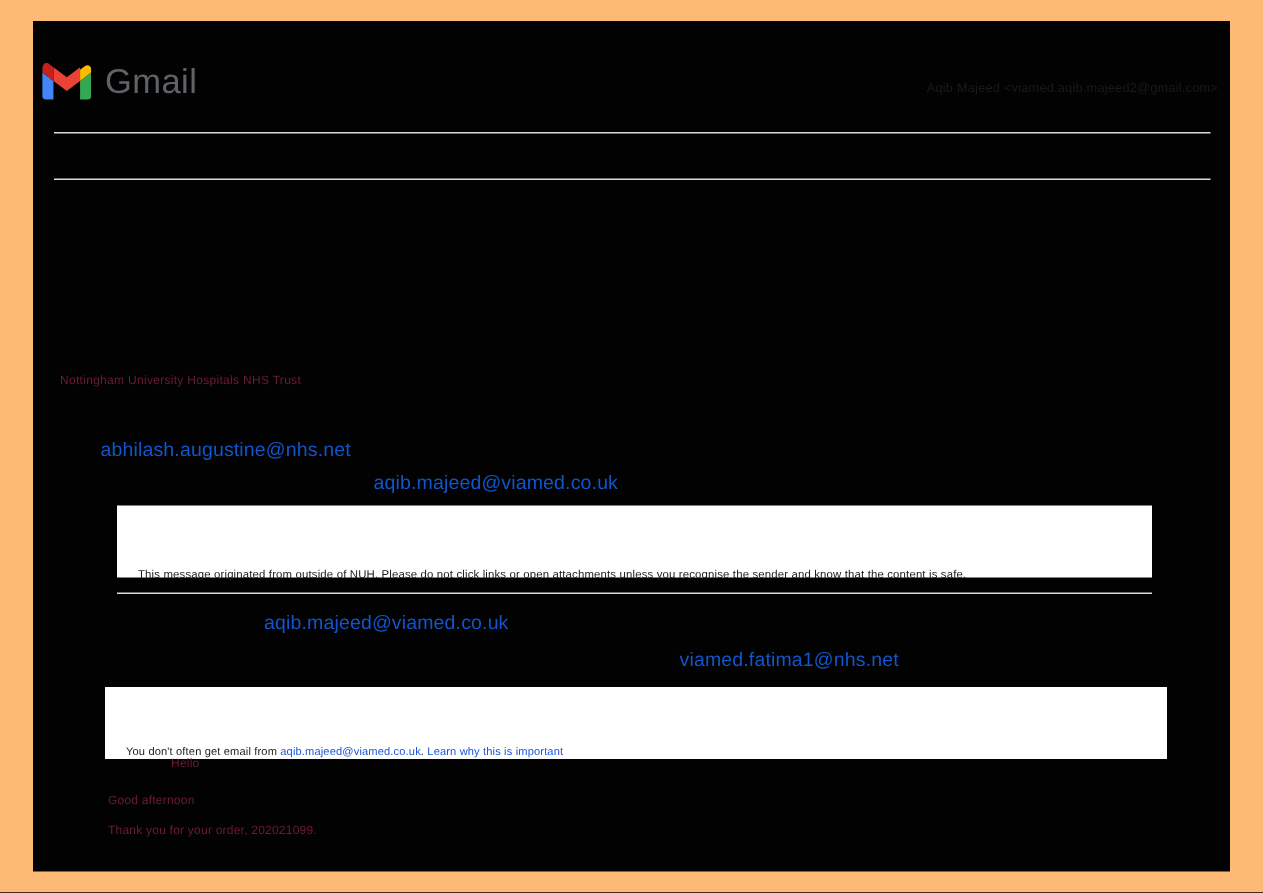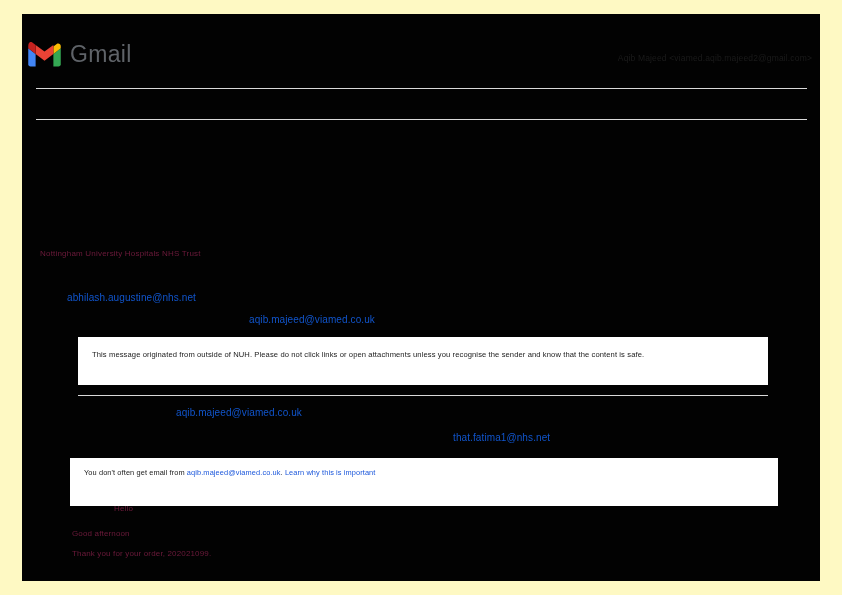--- a/index.html
+++ b/index.html
@@ -9,21 +9,21 @@
     width: 842px;
     height: 595px;
     overflow: hidden;
     font-family: "Liberation Sans", sans-serif;
   }
 
   #root {
     position: relative;
     width: 842px;
     height: 595px;
-    background: #fef9c3;
+    background: #fdba74;
   }
 
   
   .page-sheet {
     position: absolute;
     left: 22px;
     top: 14px;
     width: 798px;
     height: 567px;
     background: #020202;
@@ -72,21 +72,21 @@
     left: 40px;
     top: 249px;
     font-size: 8px;
     color: #6e1b3c;
     letter-spacing: 0.2px;
     white-space: nowrap;
   }
 
   .mail-link {
     position: absolute;
-    font-size: 10px;
+    font-size: 13px;
     color: #1155cc;
     text-decoration: none;
     white-space: nowrap;
     letter-spacing: 0.1px;
     cursor: pointer;
   }
   .link-1 { left: 67px; top: 292px; }
   .link-2 { left: 249px; top: 314px; }
   .link-3 { left: 176px; top: 407px; }
   .link-4 { left: 453px; top: 432px; }
@@ -109,20 +109,21 @@
     top: 458px;
     width: 708px;
     height: 48px;
     padding: 9px 14px 0 14px;
   }
   .banner-text {
     font-size: 7.6px;
     color: #1a1a1a;
     line-height: 1.55;
     letter-spacing: 0.1px;
+    margin-top: 28px;
   }
   .banner-2 .banner-text { font-size: 7.4px; }
   .banner-row-1 { margin-bottom: 11px; }
   .inline-link {
     color: #1a56db;
     text-decoration: none;
     cursor: pointer;
   }
   .inline-link-learn {
     color: #1a56db;
@@ -173,21 +174,21 @@
   <a class="mail-link link-1" href="#">abhilash.augustine@nhs.net</a>
   <a class="mail-link link-2" href="#">aqib.majeed@viamed.co.uk</a>
 
   <div class="banner banner-1">
     <div class="banner-text">This message originated from outside of NUH. Please do not click links or open attachments unless you recognise the sender and know that the content is safe.</div>
   </div>
 
   <div class="rule rule-3"></div>
 
   <a class="mail-link link-3" href="#">aqib.majeed@viamed.co.uk</a>
-  <a class="mail-link link-4" href="#">that.fatima1@nhs.net</a>
+  <a class="mail-link link-4" href="#">viamed.fatima1@nhs.net</a>
 
   <div class="banner banner-2">
     <div class="banner-text banner-row-1"><span>You don't often get email from </span><a class="inline-link" href="#">aqib.majeed@viamed.co.uk</a><span>. </span><a class="inline-link-learn" href="#">Learn why this is important</a></div>
   </div>
 
   <div class="msg-line msg-1">Hello</div>
   <div class="msg-line msg-2">Good afternoon</div>
   <div class="msg-line msg-3">Thank you for your order, 202021099.</div>
 
 </div>

